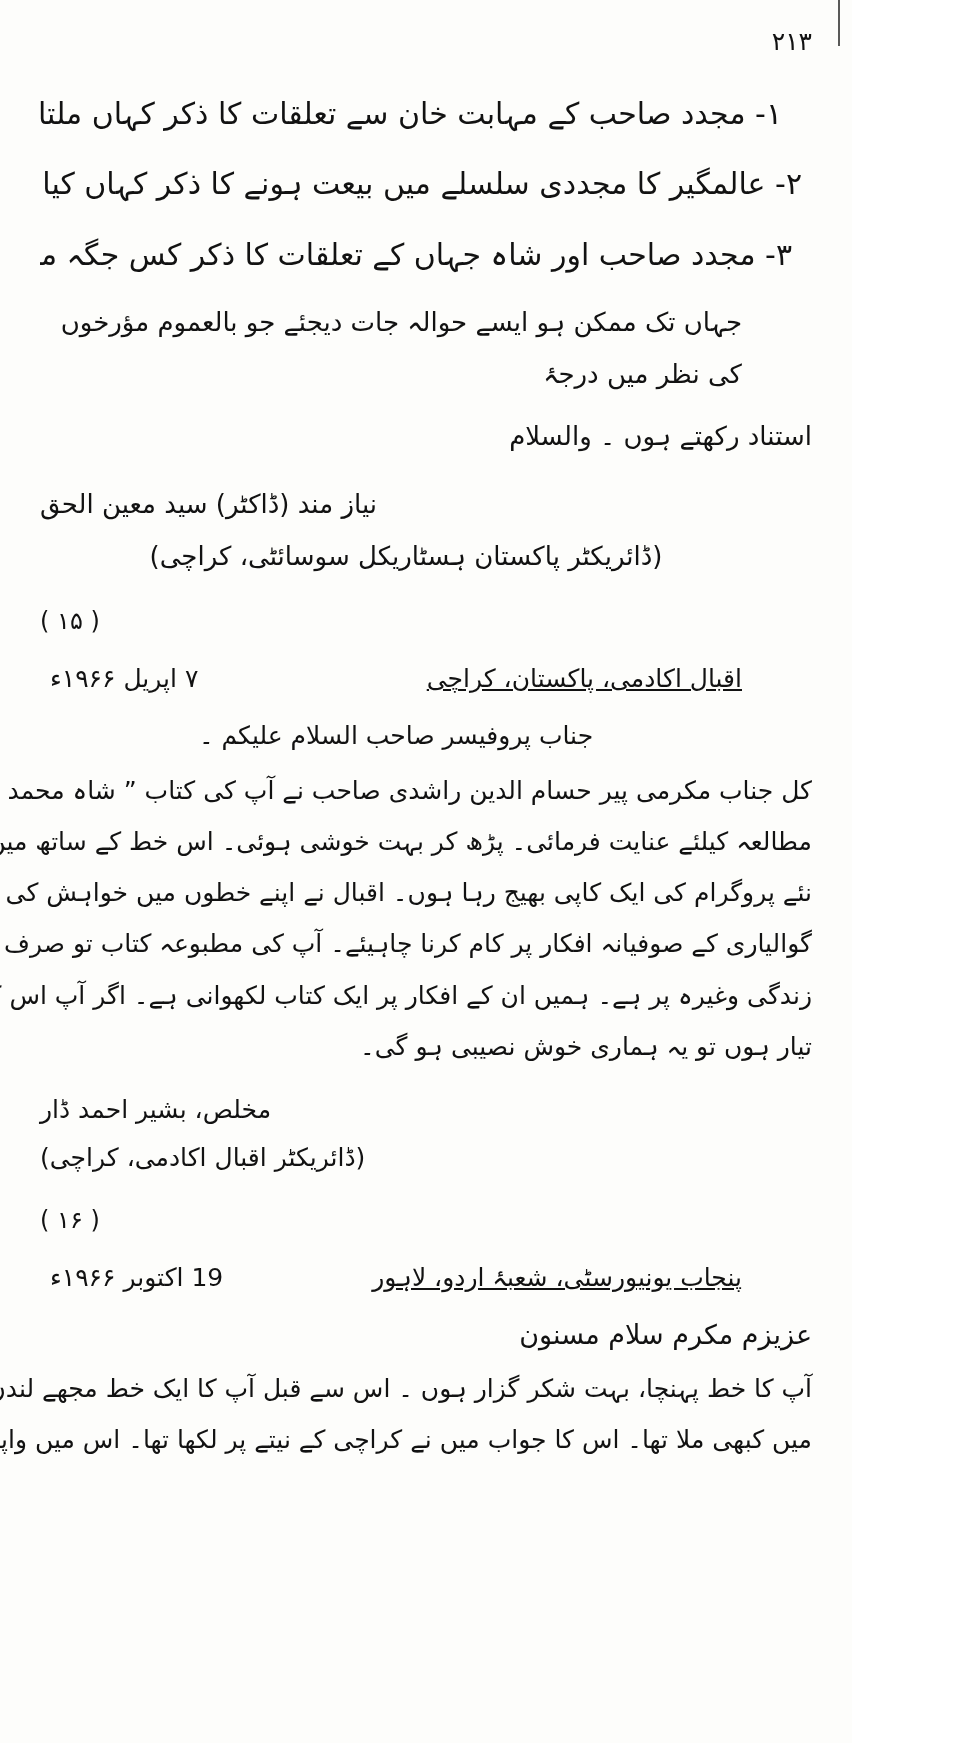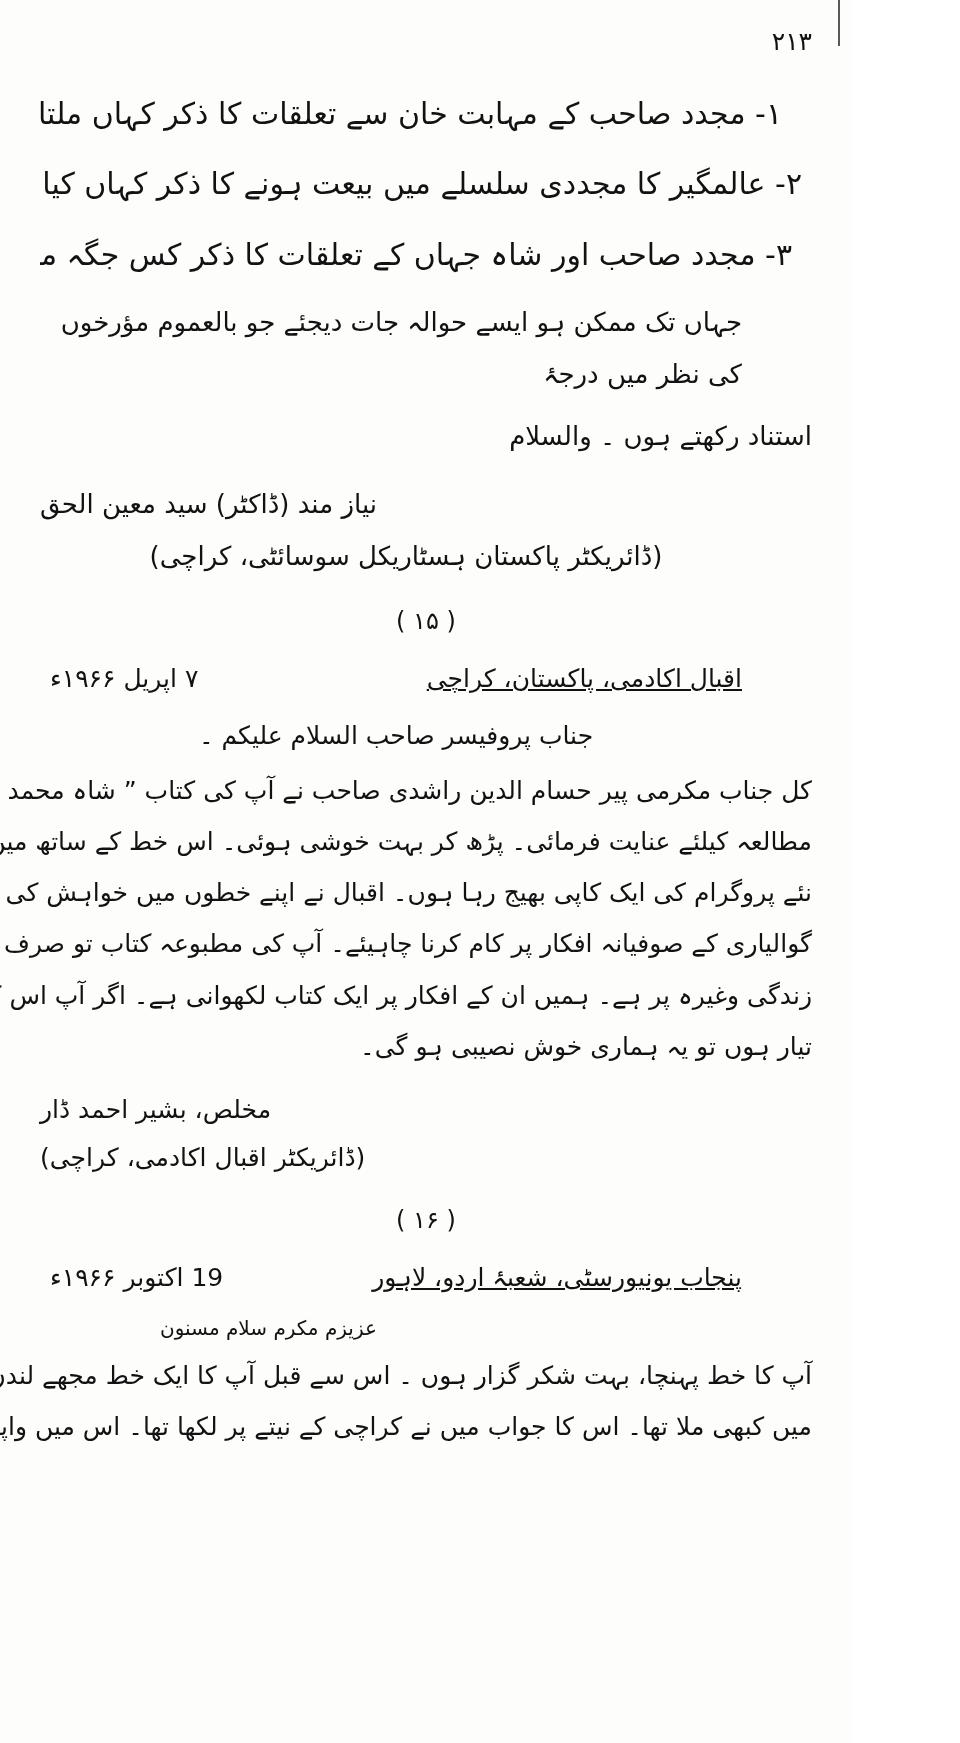--- a/index.html
+++ b/index.html
@@ -74,21 +74,21 @@
 
   .sig-block {
     margin-top: 16px;
     font-size: 26px;
     line-height: 2.0;
   }
   .sig-line-1 { text-align: left; padding-right: 120px; }
   .sig-line-2 { text-align: center; padding-right: 40px; }
 
   .letter-number {
-    text-align: center;
+    text-align: left;
     font-size: 24px;
     margin: 16px 0 10px 0;
   }
 
   .letter-head {
     display: flex;
     flex-direction: row;
     justify-content: space-between;
     align-items: flex-start;
     font-size: 25px;
@@ -97,22 +97,22 @@
   .letter-head .place { padding-right: 70px; text-decoration: underline; }
   .letter-head .date { padding-left: 10px; direction: rtl; }
 
   .salutation {
     font-size: 25px;
     text-align: center;
     padding-right: 60px;
     margin: 8px 0 4px 0;
   }
   .salutation-2 {
-    font-size: 20px;
-    text-align: left;
+    font-size: 27px;
+    text-align: right;
     padding-left: 120px;
     margin: 6px 0 2px 0;
   }
 
   .body-text {
     font-size: 25px;
     line-height: 2.05;
     text-align: justify;
     text-align-last: right;
     margin: 0;

